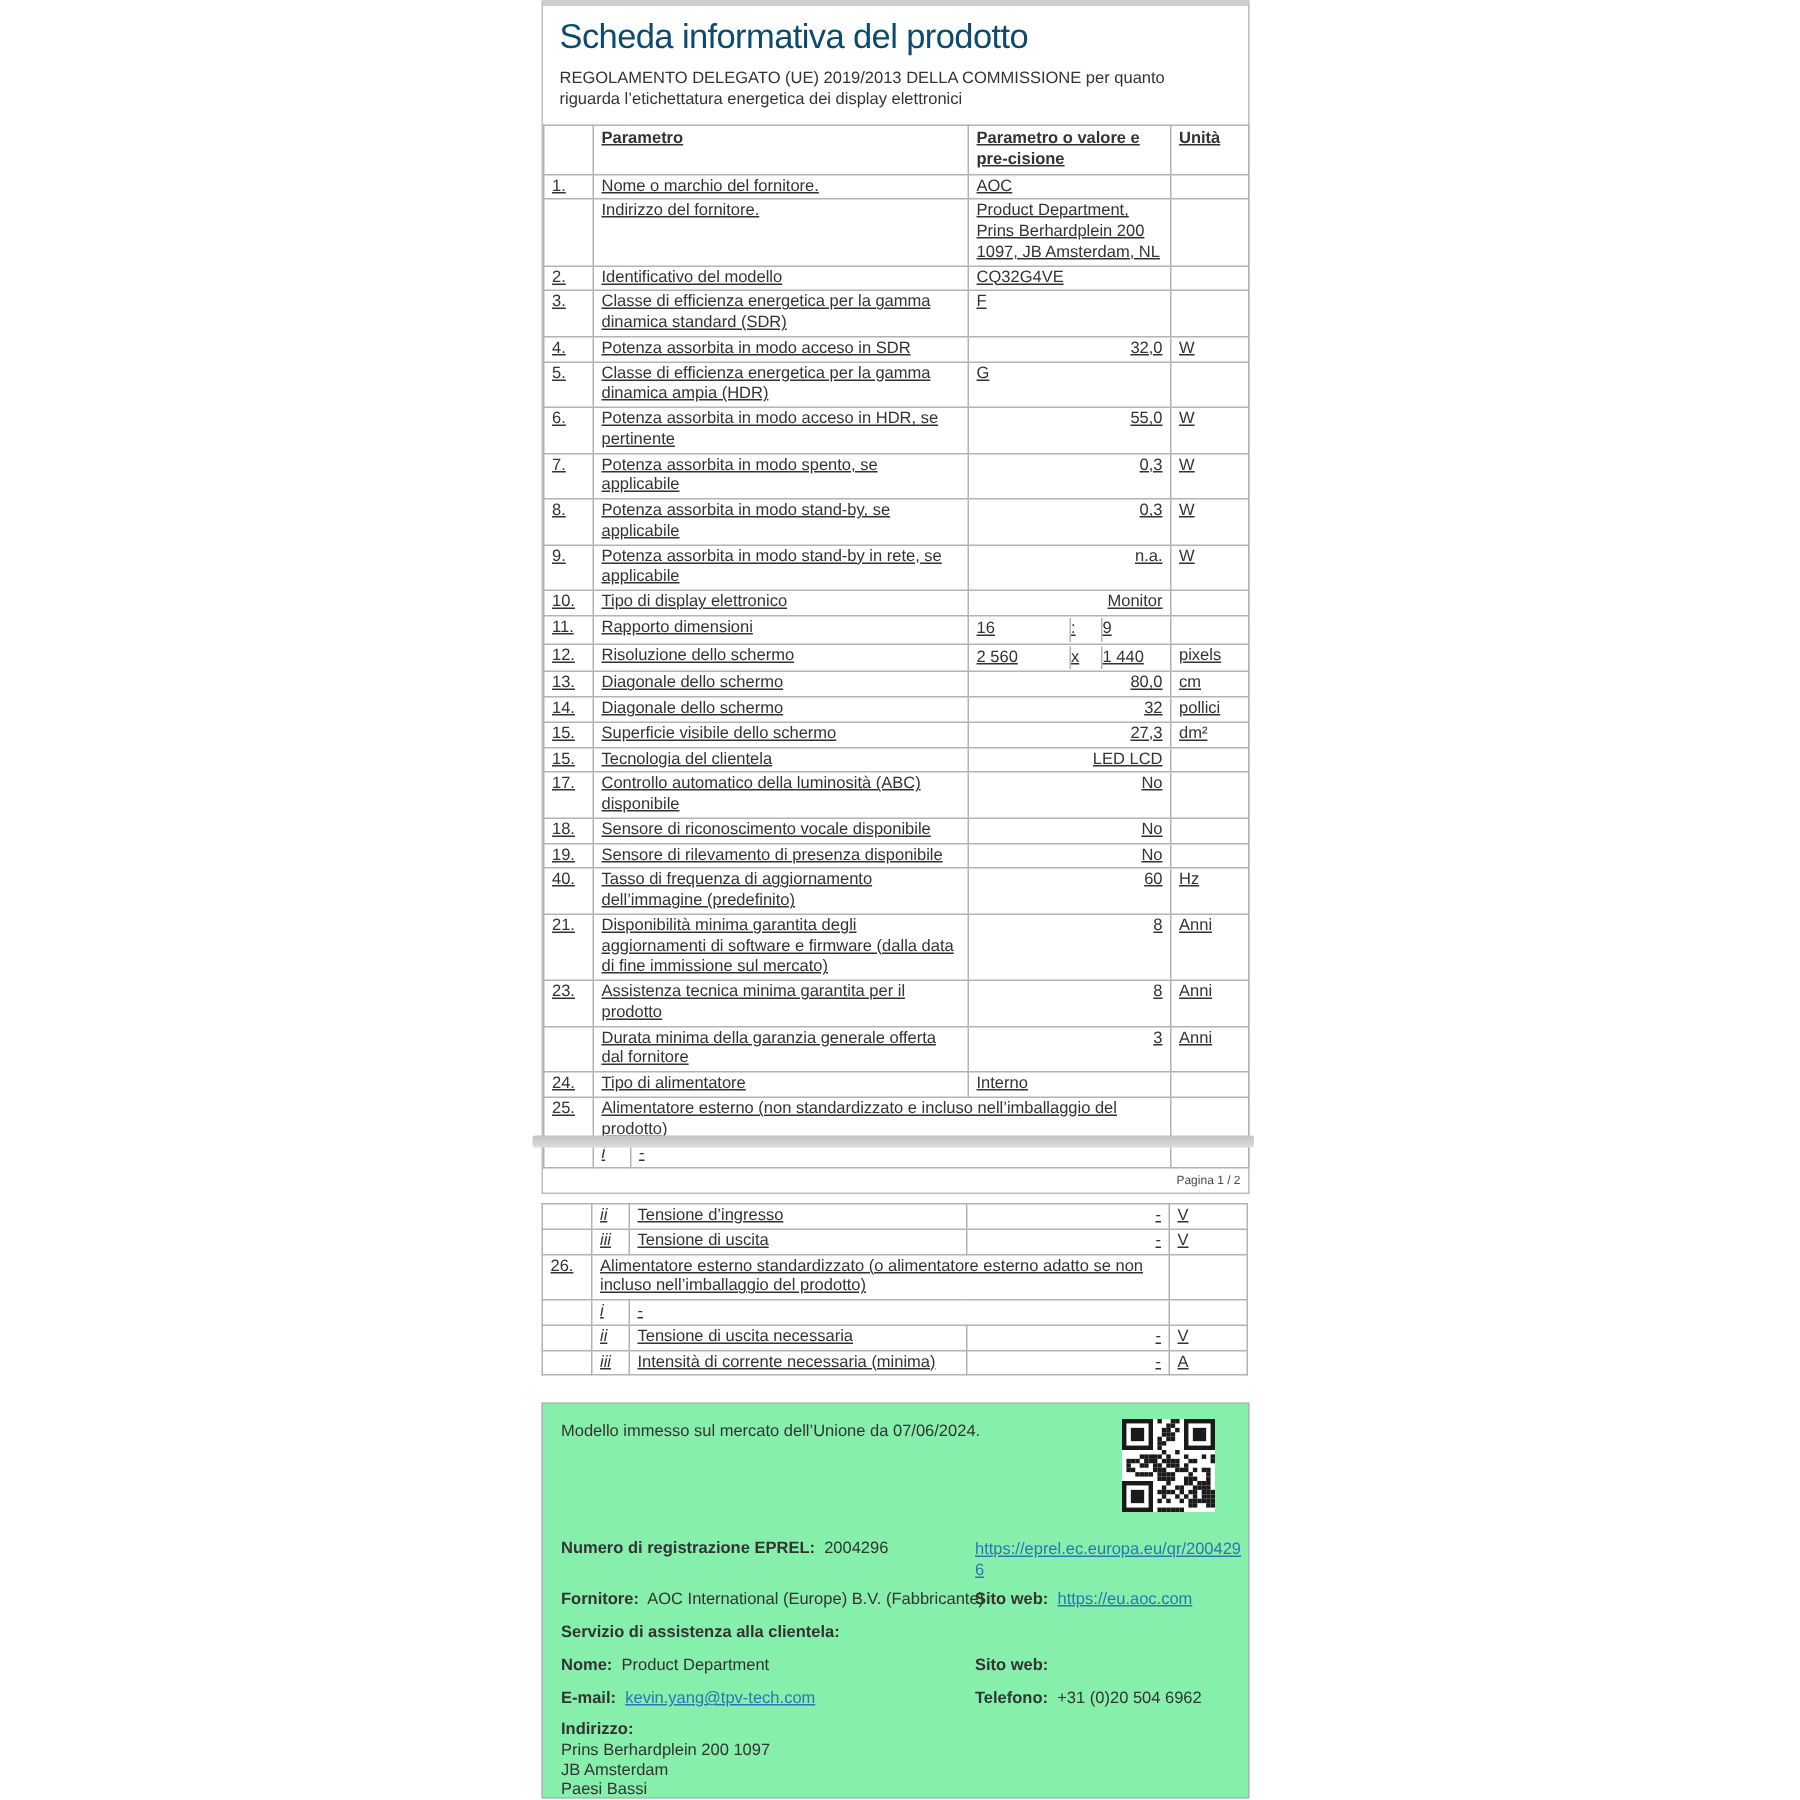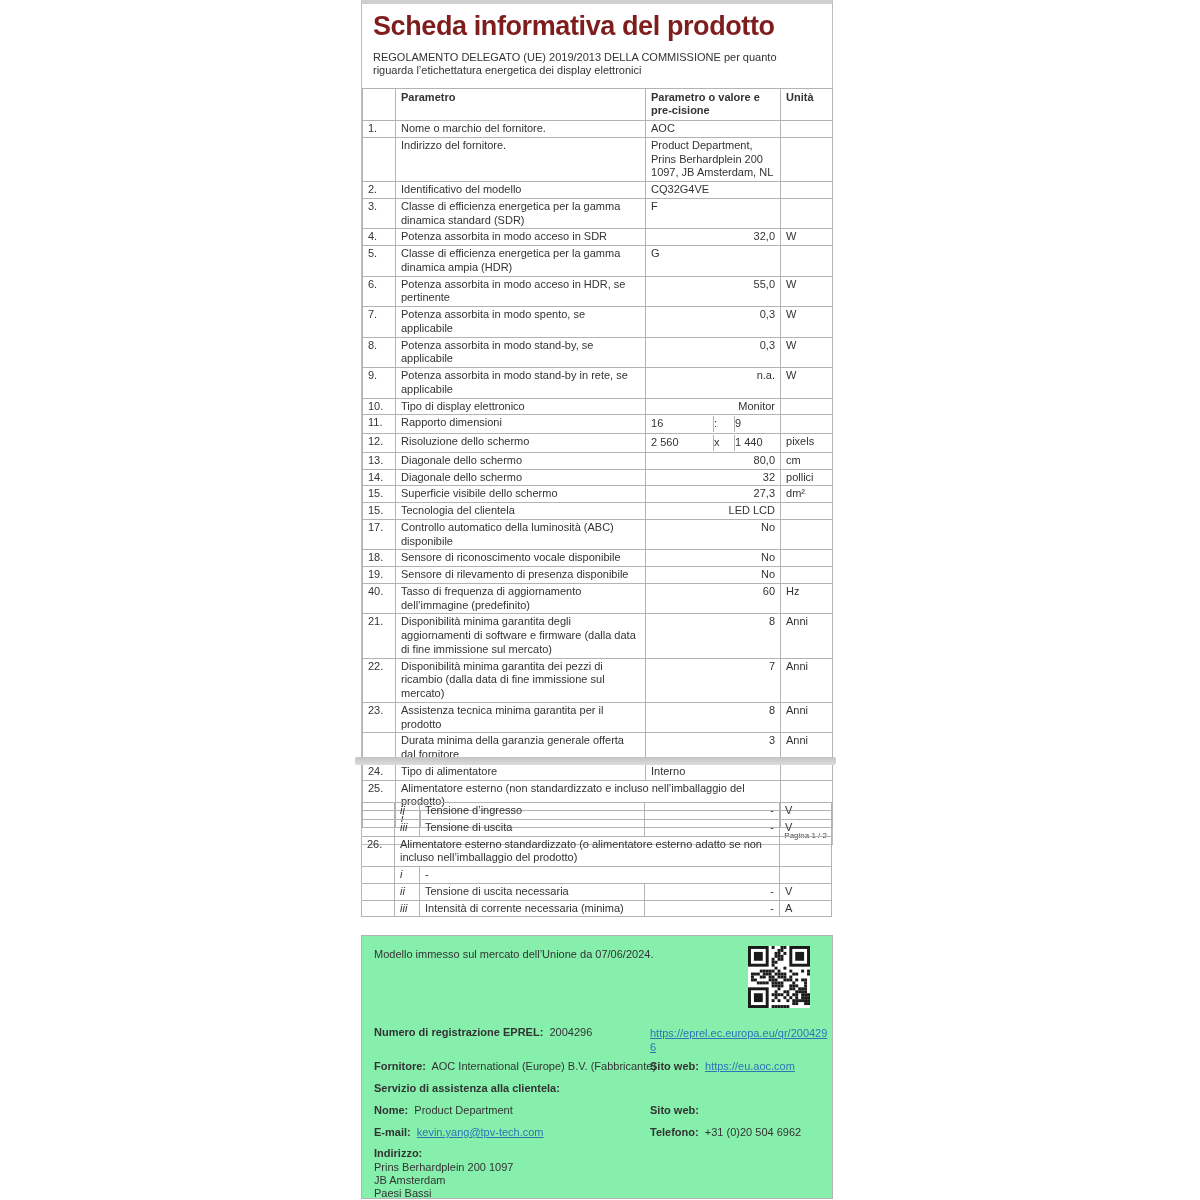--- a/index.html
+++ b/index.html
@@ -7,28 +7,28 @@
     width:1200px;height:1200px;position:relative;background:#ffffff;
     font-family:"Liberation Sans", sans-serif;color:#333333;
     -webkit-font-smoothing:antialiased;
   }
   
   .page1{
     position:absolute;left:361px;top:0;width:470px;background:#fff;
     border:1px solid #bdbdbd;border-top:4px solid #cfcfcf;box-sizing:content-box;
   }
   .doc-title{
-    margin:8px 10px 0 11px;font-size:27px;font-weight:bold;color:#7f1d1d;
+    margin:8px 10px 0 11px;font-size:23px;font-weight:normal;color:#0c4a6e;
     letter-spacing:-0.4px;line-height:1.1;
   }
   .doc-subtitle{
     margin:9px 14px 10px 11px;font-size:11px;line-height:1.22;color:#333;
   }
   
-  table.sheet{border-collapse:collapse;width:100%;table-layout:fixed;}
+  table.sheet{border-collapse:collapse;width:100%;table-layout:fixed;text-decoration:underline;}
   table.sheet td{
     border:1px solid #b3b3b3;font-size:11px;line-height:1.25;
     padding:1px 5px;vertical-align:top;color:#333;word-wrap:break-word;
   }
   table.sheet thead td{font-weight:bold;line-height:1.25;padding-top:2px;padding-bottom:2px;}
   td.c-num{padding-left:6px;}
   td.c-roman{font-style:italic;padding-left:7px;}
   td.v-right{text-align:right;padding-right:7px;}
   td.v-left{text-align:left;}
   td.c-split{padding:0;}
@@ -219,26 +219,20 @@
         <tr>
           <td class="c-num">40.</td>
           <td colspan="2">Tasso di frequenza di aggiornamento dell’immagine (predefinito)</td>
           <td class="v-right">60</td>
           <td>Hz</td>
         </tr>
         <tr>
           <td class="c-num">21.</td>
           <td colspan="2">Disponibilità minima garantita degli aggiornamenti di software e firmware (dalla data di fine immissione sul mercato)</td>
           <td class="v-right">8</td>
-          <td>Anni</td>
-        </tr>
-        <tr>
-          <td class="c-num">22.</td>
-          <td colspan="2">Disponibilità minima garantita dei pezzi di ricambio (dalla data di fine immissione sul mercato)</td>
-          <td class="v-right">7</td>
           <td>Anni</td>
         </tr>
         <tr>
           <td class="c-num">23.</td>
           <td colspan="2">Assistenza tecnica minima garantita per il prodotto</td>
           <td class="v-right">8</td>
           <td>Anni</td>
         </tr>
         <tr>
           <td class="c-num"></td>

